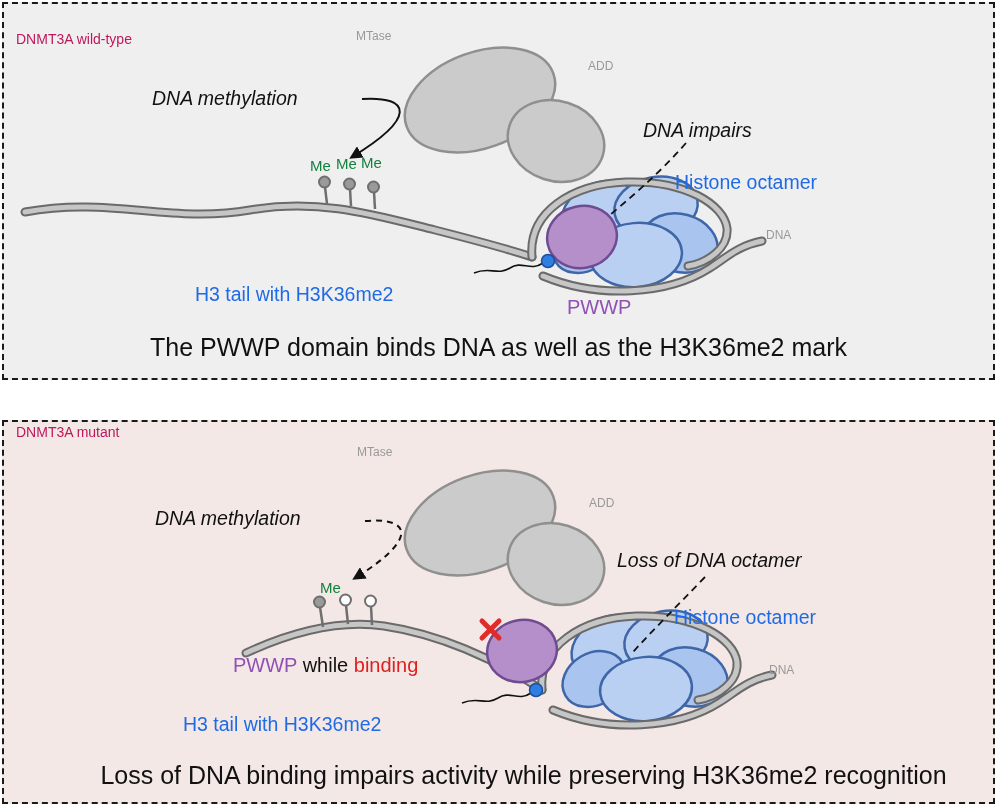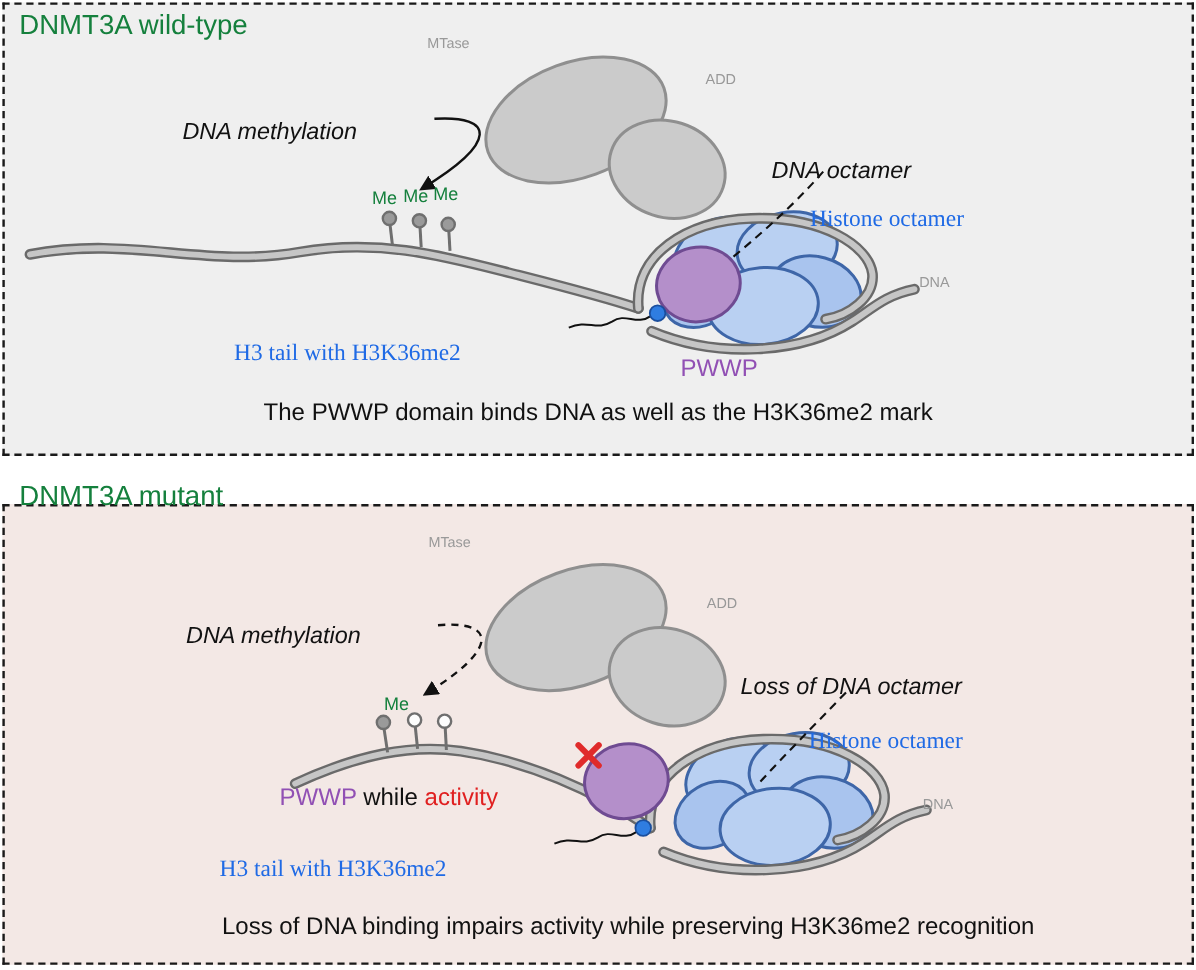--- a/index.html
+++ b/index.html
@@ -13,31 +13,31 @@
   }
   .panel-wildtype { top:2px; height:378px; background:#efefef; }
   .panel-mutant   { top:420px; height:384px; background:#f3e8e5; }
 
   svg.art { position:absolute; left:0; top:0; z-index:1; pointer-events:none; }
 
   .lbl {
     position:absolute; z-index:2; white-space:nowrap; color:#111;
     font-size:19.5px; line-height:1.1;
   }
-  .lbl.italic { font-style:italic;margin-top:12px; }
+  .lbl.italic { font-style:italic; }
   .lbl.gray   { color:#999999; font-size:12px; }
-  .lbl.blue   { color:#1f6ae5;font-family:Liberation Serif, serif; }
+  .lbl.blue   { color:#1f6ae5; }
   .lbl.purple { color:#9150b4; font-size:20px; }
   .lbl.small  { font-size:15px; color:#15803d; }
   .lbl .purple { color:#9150b4; }
   .lbl .red    { color:#e02020; }
-  .title { font-size:23px; color:#15803d; }
+  .title { font-size:14px; color:#be185d;margin-top:24px; }
   .caption {
     position:absolute; left:0; width:997px; text-align:center; z-index:2;
-    font-size:20px; color:#111;
+    font-size:25px; color:#111;
   }
   .dna-o { fill:none; stroke:#6a6a6a; stroke-width:9; stroke-linecap:round; }
   .dna-i { fill:none; stroke:#c6c6c6; stroke-width:5; stroke-linecap:round; }
 </style>
 </head>
 <body>
 
 <div class="panel panel-wildtype"></div>
 <div class="panel panel-mutant"></div>
 
@@ -141,37 +141,37 @@
     <circle cx="536" cy="690" r="6.5" fill="#2f7de1" stroke="#1b4f9e" stroke-width="1.5"></circle>
 
     <path d="M 365 521 C 413 517 417 540 355 578" fill="none" stroke="#111" stroke-width="2" stroke-dasharray="6 5" marker-end="url(#arrowhead)"></path>
   </g>
 </svg>
 
 <div class="lbl title" style="left:16px; top:8px;">DNMT3A wild-type</div>
 <div class="lbl gray" style="left:356px; top:30px;">MTase</div>
 <div class="lbl gray" style="left:588px; top:60px;">ADD</div>
 <div class="lbl italic" style="left:152px; top:88px;">DNA methylation</div>
-<div class="lbl italic" style="left:643px; top:120px;">DNA octamer</div>
+<div class="lbl italic" style="left:643px; top:120px;">DNA impairs</div>
 <div class="lbl blue" style="left:675px; top:172px;">Histone octamer</div>
 <div class="lbl gray" style="left:766px; top:229px;">DNA</div>
 <div class="lbl blue" style="left:195px; top:284px;">H3 tail with H3K36me2</div>
 <div class="lbl purple" style="left:567px; top:296px;">PWWP</div>
 <div class="lbl small" style="left:310px; top:158px;">Me</div>
 <div class="lbl small" style="left:336px; top:156px;">Me</div>
 <div class="lbl small" style="left:361px; top:155px;">Me</div>
 <div class="caption" style="top:333px;">The PWWP domain binds DNA as well as the H3K36me2 mark</div>
 
 <div class="lbl title" style="left:16px; top:401px;">DNMT3A mutant</div>
 <div class="lbl gray" style="left:357px; top:446px;">MTase</div>
 <div class="lbl gray" style="left:589px; top:497px;">ADD</div>
 <div class="lbl italic" style="left:155px; top:508px;">DNA methylation</div>
 <div class="lbl italic" style="left:617px; top:550px;">Loss of DNA octamer</div>
 <div class="lbl blue" style="left:674px; top:607px;">Histone octamer</div>
 <div class="lbl gray" style="left:769px; top:664px;">DNA</div>
 <div class="lbl small" style="left:320px; top:580px;">Me</div>
 <div class="lbl" style="left:233px; top:654px; font-size:20px;">
   <span class="purple">PWWP</span>
   <span>while</span>
-  <span class="red">activity</span>
+  <span class="red">binding</span>
 </div>
 <div class="lbl blue" style="left:183px; top:714px;">H3 tail with H3K36me2</div>
 <div class="caption" style="top:761px;padding-left:25px;">Loss of DNA binding impairs activity while preserving H3K36me2 recognition</div>
 
 </body></html>

